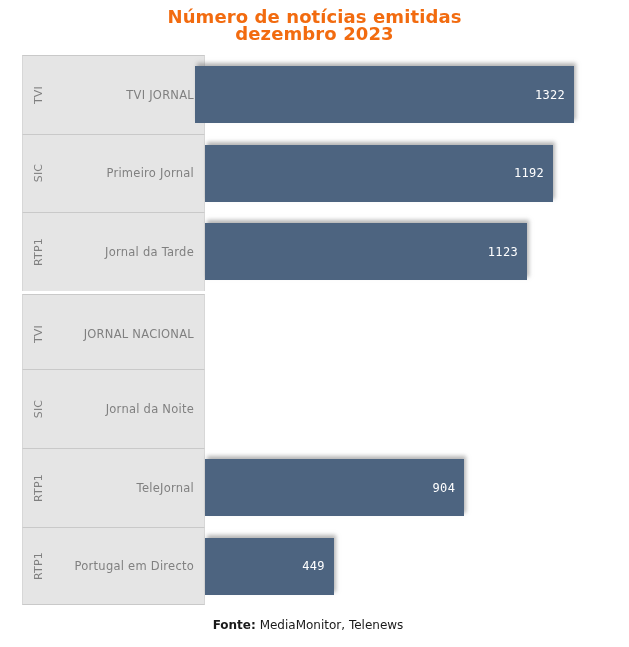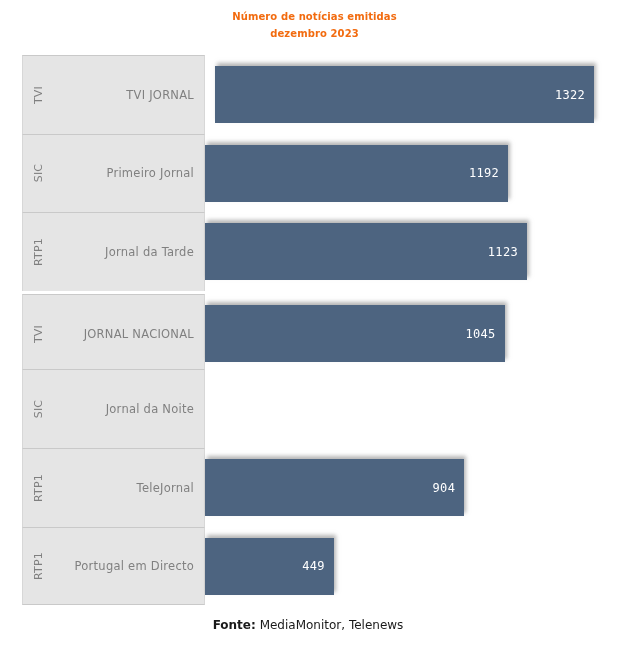--- a/index.html
+++ b/index.html
@@ -22,21 +22,21 @@
   }
 
   
   .chart-title {
     position: absolute;
     left: 0;
     top: 8px;
     width: 629px;
     text-align: center;
     color: #F26B0F;
-    font-size: 10px;
+    font-size: 18px;
     font-weight: bold;
     line-height: 17px;
     letter-spacing: 0.1px;
   }
   .chart-title .title-line {
     display: block;
   }
 
   
   .plot-area {
@@ -147,57 +147,52 @@
     <span class="title-line">Número de notícias emitidas</span>
     <span class="title-line">dezembro 2023</span>
   </div>
 
   <div class="plot-area" id="plot-area">
       <div class="row" style="top: 0px;">
         <div class="row-label-box">
           <div class="channel-label">TVI</div>
           <div class="program-label">TVI JORNAL</div>
         </div>
-        <div class="bar-wrap" style="left: 215px; width: 379px;">
+        <div class="bar-wrap" style="left: 195px; width: 379px;">
           <div class="bar">
             <span class="bar-value">1322</span>
           </div>
         </div>
       </div>
       <div class="row" style="top: 78.6px;">
         <div class="row-label-box">
           <div class="channel-label">SIC</div>
           <div class="program-label">Primeiro Jornal</div>
         </div>
-        <div class="bar-wrap" style="left: 205px; width: 303px;">
+        <div class="bar-wrap" style="left: 205px; width: 348px;">
           <div class="bar">
             <span class="bar-value">1192</span>
           </div>
         </div>
       </div>
       <div class="row" style="top: 157.2px; padding-left: 32px;">
         <div class="row-label-box">
           <div class="channel-label">RTP1</div>
           <div class="program-label">Jornal da Tarde</div>
         </div>
         <div class="bar-wrap" style="left: 205px; width: 321.949px;">
           <div class="bar">
             <span class="bar-value">1123</span>
           </div>
         </div>
       </div>
       <div class="row" style="top: 239px;">
         <div class="row-label-box">
           <div class="channel-label">TVI</div>
           <div class="program-label">JORNAL NACIONAL</div>
-        </div>
-        <div class="bar-wrap" style="left: 205px; width: 299.588px;">
-          <div class="bar">
-            <span class="bar-value">1045</span>
-          </div>
         </div>
       </div>
       <div class="row" style="top: 314.4px;">
         <div class="row-label-box">
           <div class="channel-label">SIC</div>
           <div class="program-label">Jornal da Noite</div>
         </div>
       </div>
       <div class="row" style="top: 393px;">
         <div class="row-label-box">

